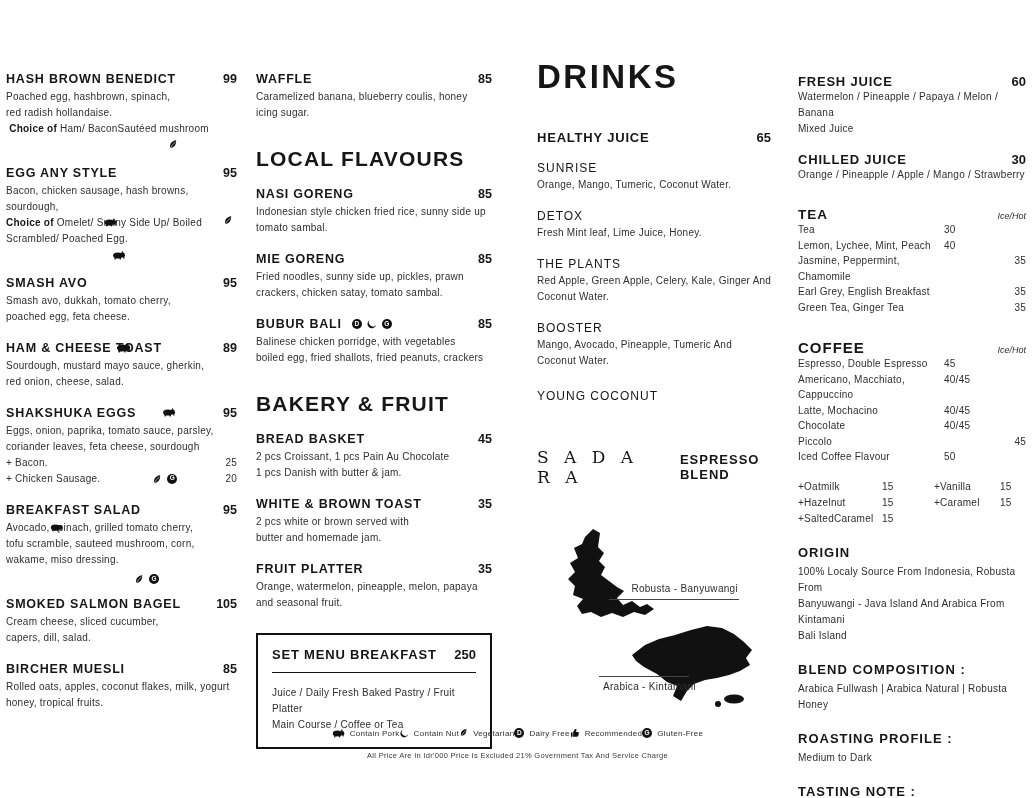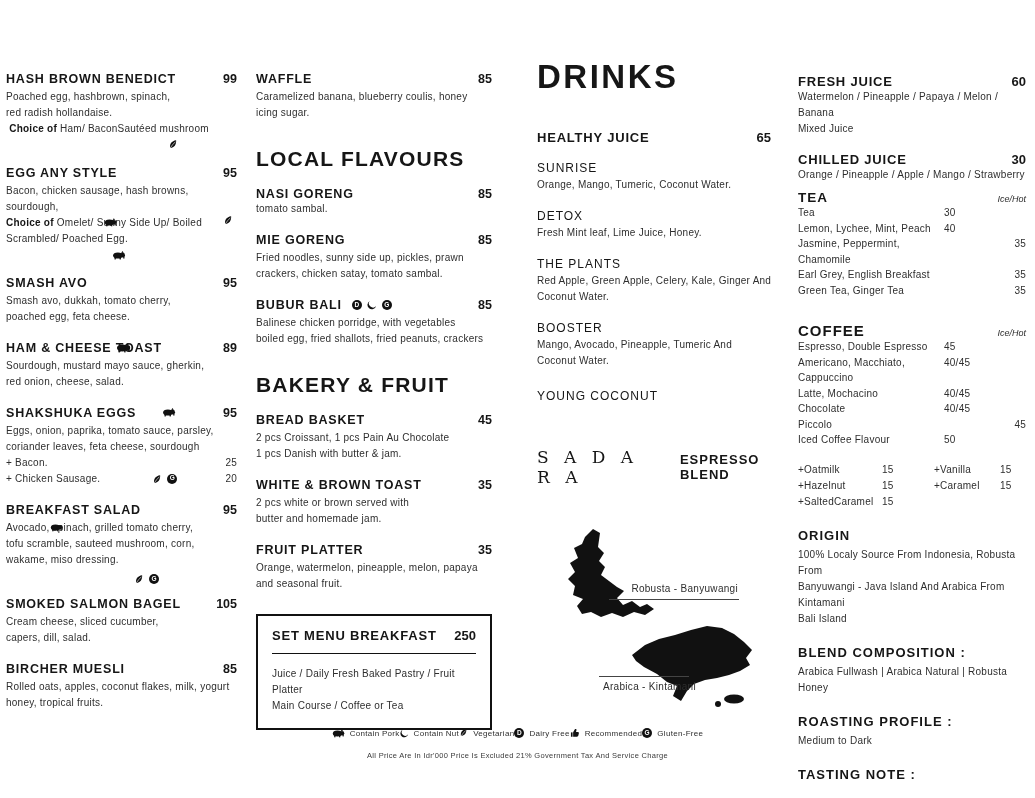--- a/index.html
+++ b/index.html
@@ -256,20 +256,21 @@
     <div class="desc tight">icing sugar.</div>
   </div>
 
   <div class="sec-header">LOCAL FLAVOURS</div>
 
   <div class="item">
     <div class="trow">
       <span class="title">NASI GORENG</span>
       <span class="price">85</span>
     </div>
+    <div class="desc">Indonesian style chicken  fried rice, sunny side up</div>
     <div class="desc tight">tomato sambal.</div>
   </div>
 
   <div class="item">
     <div class="trow">
       <span class="title">MIE GORENG</span>
       <span class="price">85</span>
     </div>
     <div class="desc">Fried noodles, sunny side up, pickles, prawn</div>
     <div class="desc tight">crackers, chicken satay, tomato sambal.</div>
@@ -394,21 +395,21 @@
   </div>
 
   <div style="margin-top:15px;">
     <div class="trow">
       <span class="title" style="font-size:13px;">CHILLED JUICE</span>
       <span class="price" style="font-size:13px;">30</span>
     </div>
     <div class="desc tight">Orange / Pineapple / Apple / Mango / Strawberry</div>
   </div>
 
-  <div style="margin-top:7px;">
+  <div style="margin-top:24px;">
     <div class="h-row">
       <span class="h-title">TEA</span>
       <span class="h-note">Ice/Hot</span>
     </div>
     <div class="p-row">
         <span class="lbl">Tea</span>
         <span class="pa">30</span>
         <span class="pb"></span>
       </div>
     <div class="p-row">

